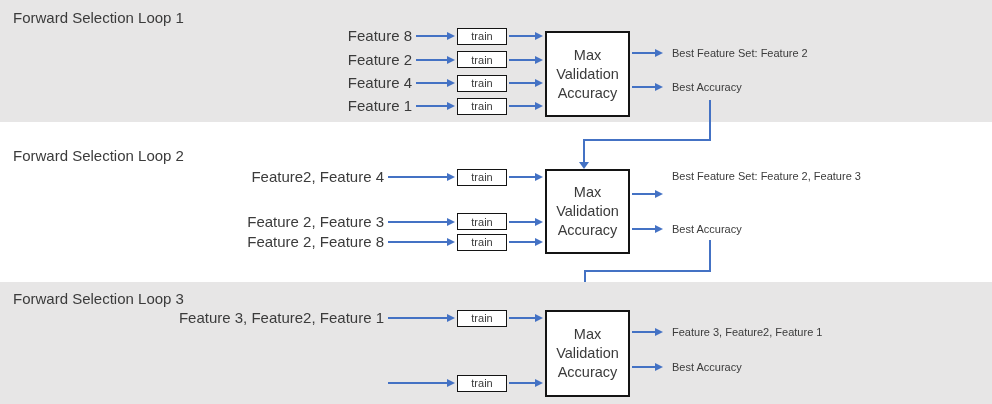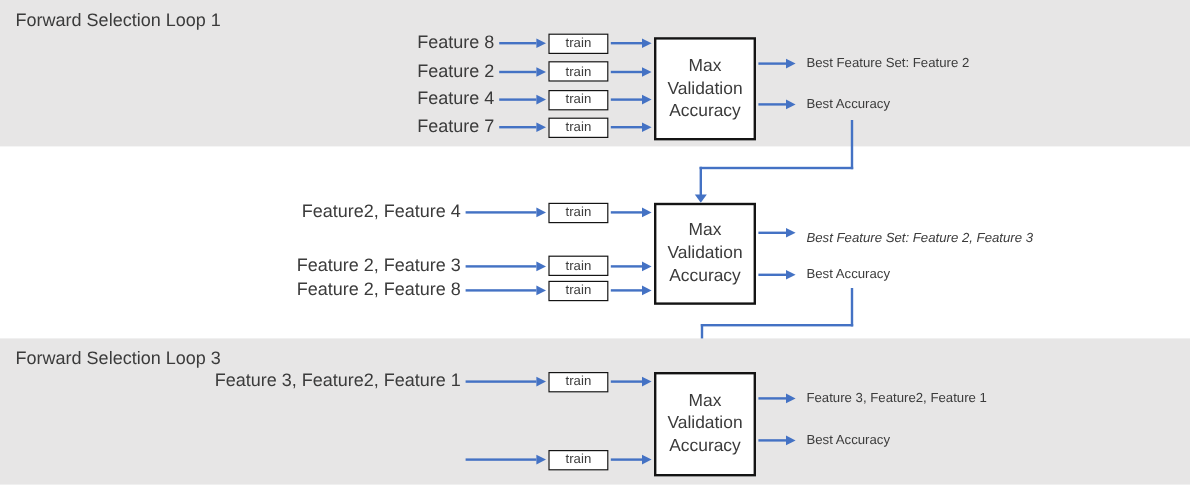--- a/index.html
+++ b/index.html
@@ -45,41 +45,42 @@
   <div class="inlabel" style="left:140px;top:50.5px;">Feature 2</div>
   <div class="arr" style="left:416px;top:58.5px;width:31px;"></div>
   <div class="train" style="top:51px;">train</div>
   <div class="arr" style="left:509px;top:58.5px;width:26px;"></div>
 
   <div class="inlabel" style="left:140px;top:74px;">Feature 4</div>
   <div class="arr" style="left:416px;top:82px;width:31px;"></div>
   <div class="train" style="top:74.5px;">train</div>
   <div class="arr" style="left:509px;top:82px;width:26px;"></div>
 
-  <div class="inlabel" style="left:140px;top:97px;">Feature 7</div>
+  <div class="inlabel" style="left:140px;top:97px;">Feature 1</div>
   <div class="arr" style="left:416px;top:105px;width:31px;"></div>
   <div class="train" style="top:97.5px;">train</div>
   <div class="arr" style="left:509px;top:105px;width:26px;"></div>
 
   <div class="maxbox" style="top:31px;height:86px;">
     <span>Max</span>
     <span>Validation</span>
     <span>Accuracy</span>
   </div>
 
   <div class="arr" style="left:632px;top:52px;width:23px;"></div>
   <div class="outlabel" style="left:672px;top:44px;">Best Feature Set: Feature 2</div>
   <div class="arr" style="left:632px;top:86px;width:23px;"></div>
   <div class="outlabel" style="left:672px;top:78px;">Best Accuracy</div>
 
   <div class="cline" style="left:709px;top:100px;width:2px;height:41px;"></div>
   <div class="cline" style="left:583px;top:139px;width:128px;height:2px;"></div>
   <div class="cline" style="left:583px;top:139px;width:2px;height:24px;"></div>
   <div class="chead" style="left:579px;top:162px;"></div>
 
+  <div class="title" style="top:147px;">Forward Selection Loop 2</div>
 
   <div class="inlabel" style="left:112px;top:168px;">Feature2, Feature 4</div>
   <div class="arr" style="left:388px;top:176px;width:59px;"></div>
   <div class="train" style="top:168.5px;">train</div>
   <div class="arr" style="left:509px;top:176px;width:26px;"></div>
 
   <div class="inlabel" style="left:112px;top:212.5px;">Feature 2, Feature 3</div>
   <div class="arr" style="left:388px;top:220.5px;width:59px;"></div>
   <div class="train" style="top:213px;">train</div>
   <div class="arr" style="left:509px;top:220.5px;width:26px;"></div>
@@ -89,21 +90,21 @@
   <div class="train" style="top:233.5px;">train</div>
   <div class="arr" style="left:509px;top:241px;width:26px;"></div>
 
   <div class="maxbox" style="top:169px;height:85px;">
     <span>Max</span>
     <span>Validation</span>
     <span>Accuracy</span>
   </div>
 
   <div class="arr" style="left:632px;top:193px;width:23px;"></div>
-  <div class="outlabel" style="left:672px;top:190px;font-style:italic;">Best Feature Set: Feature 2, Feature 3</div>
+  <div class="outlabel" style="left:672px;top:167px;">Best Feature Set: Feature 2, Feature 3</div>
   <div class="arr" style="left:632px;top:228px;width:23px;"></div>
   <div class="outlabel" style="left:672px;top:220px;">Best Accuracy</div>
 
   <div class="cline" style="left:709px;top:240px;width:2px;height:32px;"></div>
   <div class="cline" style="left:584px;top:270px;width:127px;height:2px;"></div>
   <div class="cline" style="left:584px;top:270px;width:2px;height:28px;"></div>
   <div class="chead" style="left:580px;top:297px;"></div>
 
   <div class="band" style="top:282px;"></div>
   <div class="title" style="top:290px;">Forward Selection Loop 3</div>

